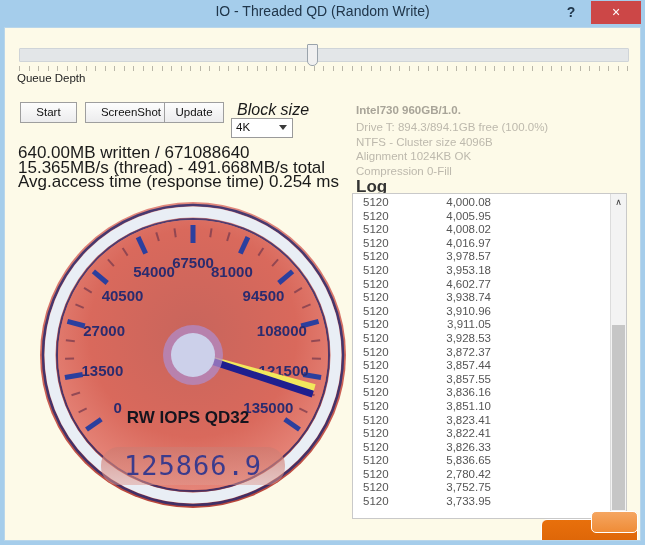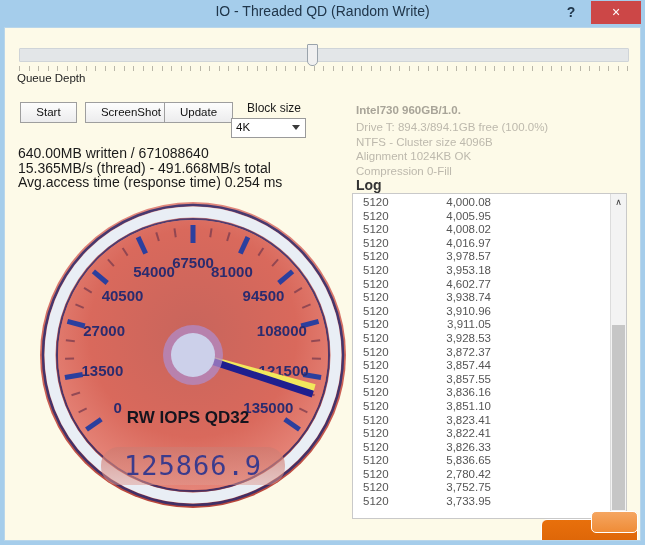--- a/index.html
+++ b/index.html
@@ -115,32 +115,33 @@
     box-sizing: border-box;
     font-size: 11.5px;
     color: #111111;
     text-align: center;
     line-height: 19px;
     cursor: pointer;
     font-family: "Liberation Sans", sans-serif;
   }
   #btn-start   { left: 15px;  top: 74px; width: 57px; }
   #btn-screen  { left: 80px;  top: 74px; width: 92px; }
-  #btn-update  { left: 159px; top: 74px; width: 69px; }
+  #btn-update  { left: 159px; top: 74px; width: 60px; }
   
   .bs-label {
     position: absolute;
-    left: 242px; top: 73px;
-    font-size: 12px;
+    left: 232px; top: 73px;
+    font-size: 16px;
     color: #1a1a1a;
+    font-style: italic;
   }
   .bs-select {
     position: absolute;
     left: 226px; top: 90px;
-    width: 75px; height: 20px;
+    width: 62px; height: 20px;
     background: #ffffff;
     border: 1px solid #9a9a9a;
     box-sizing: border-box;
     cursor: pointer;
     text-align: right;
   }
   .bs-value {
     position: absolute;
     left: 4px; top: 2px;
     font-size: 11.5px;
@@ -156,21 +157,21 @@
     position: absolute;
     left: 0; top: 0;
     border-left: 4px solid transparent;
     border-right: 4px solid transparent;
     border-top: 5px solid #3a3a3a;
   }
   
   .stats {
     position: absolute;
     left: 13px; top: 118px;
-    font-size: 14px;
+    font-size: 17px;
     color: #1a1a1a;
     line-height: 14.5px;
   }
   .stats div { white-space: nowrap; }
   
   .drive-title {
     position: absolute;
     left: 351px; top: 76px;
     font-size: 11.5px;
     font-weight: bold;
@@ -181,21 +182,21 @@
     left: 351px; top: 92px;
     font-size: 11.5px;
     color: #bdb9ad;
     line-height: 14.5px;
   }
   .drive-info div { white-space: nowrap; }
   
   .log-label {
     position: absolute;
     left: 351px; top: 149px;
-    font-size: 14px;
+    font-size: 17px;
     font-weight: bold;
     color: #333333;
   }
   .log-box {
     position: absolute;
     left: 347px; top: 165px;
     width: 275px; height: 326px;
     background: #ffffff;
     border: 1px solid #c9c9c9;
     box-sizing: border-box;

